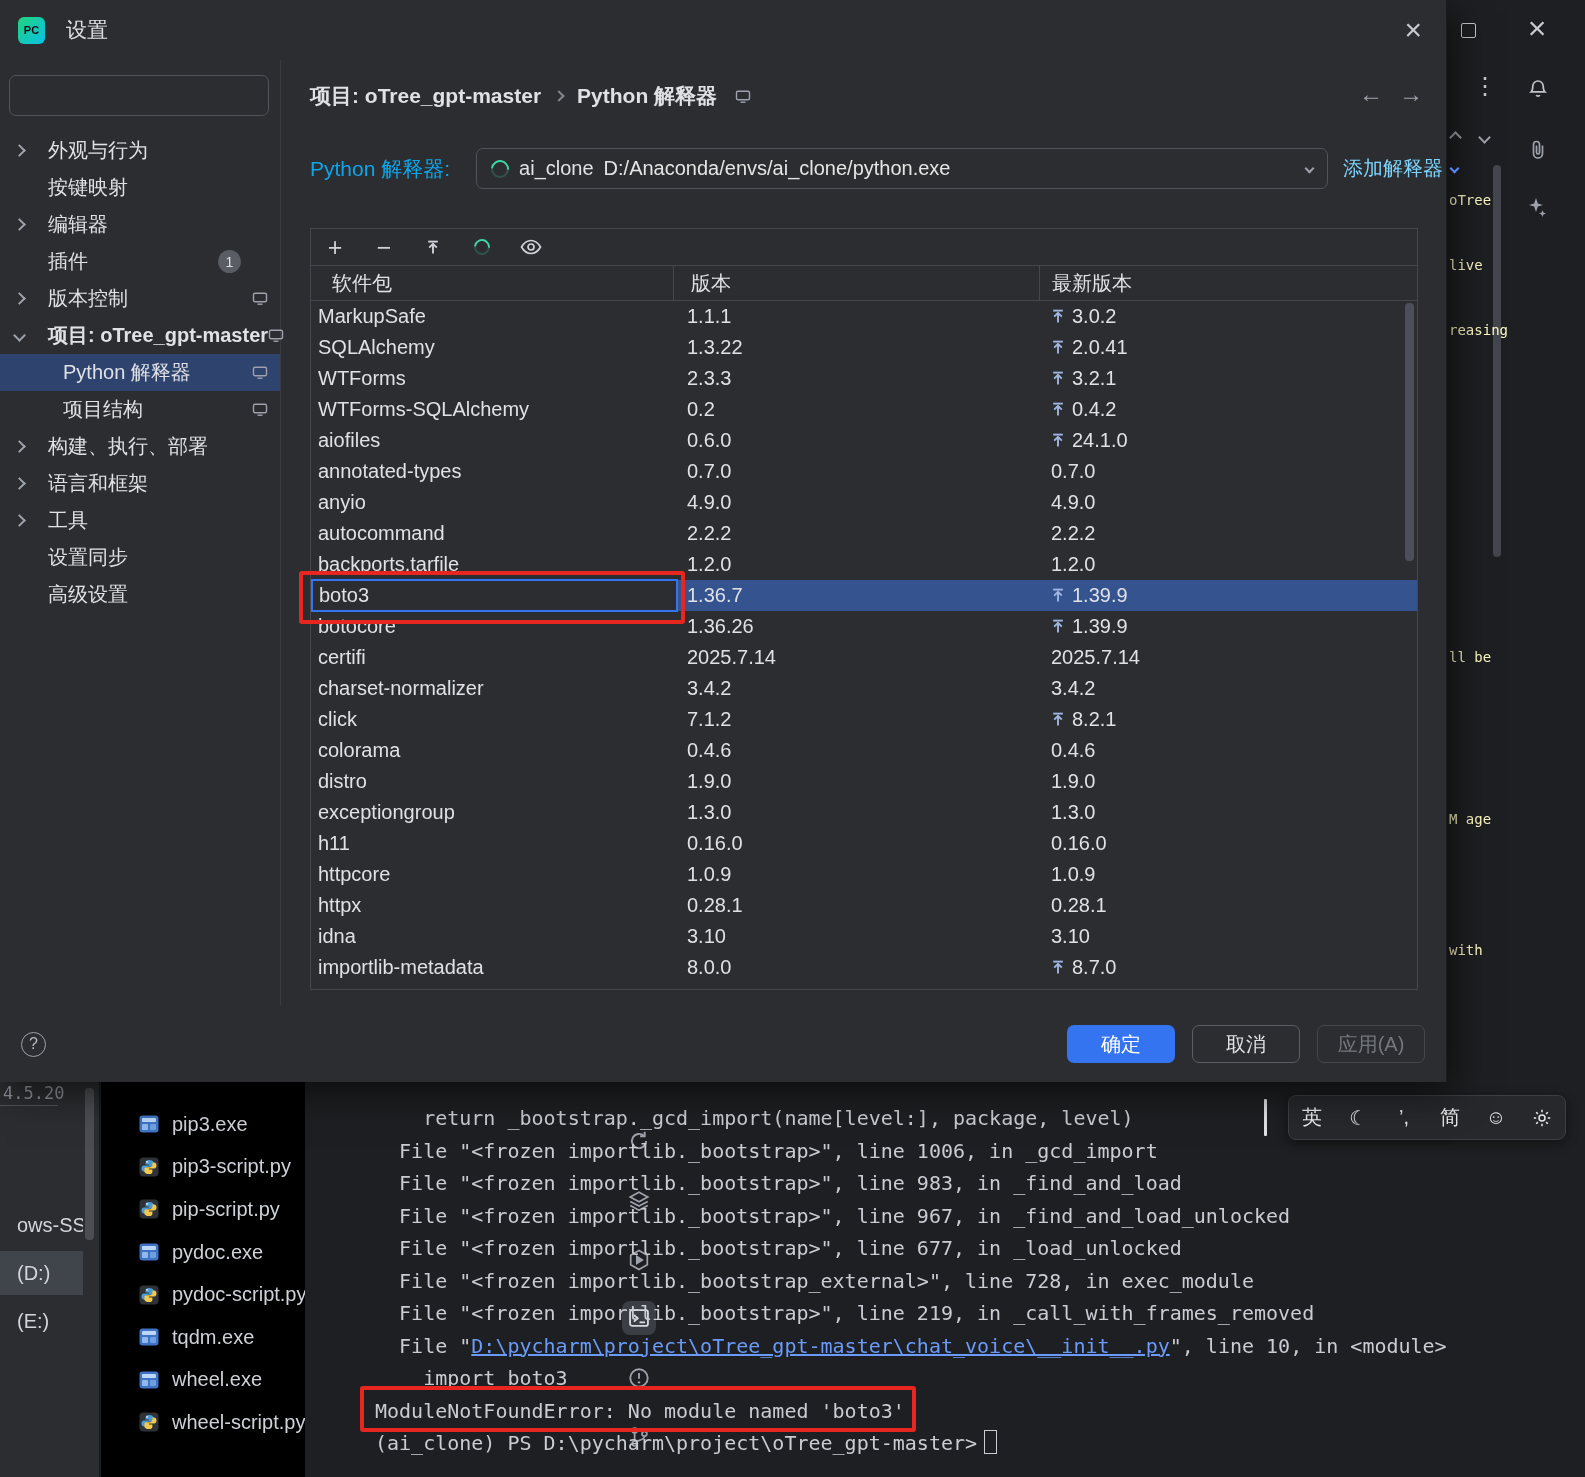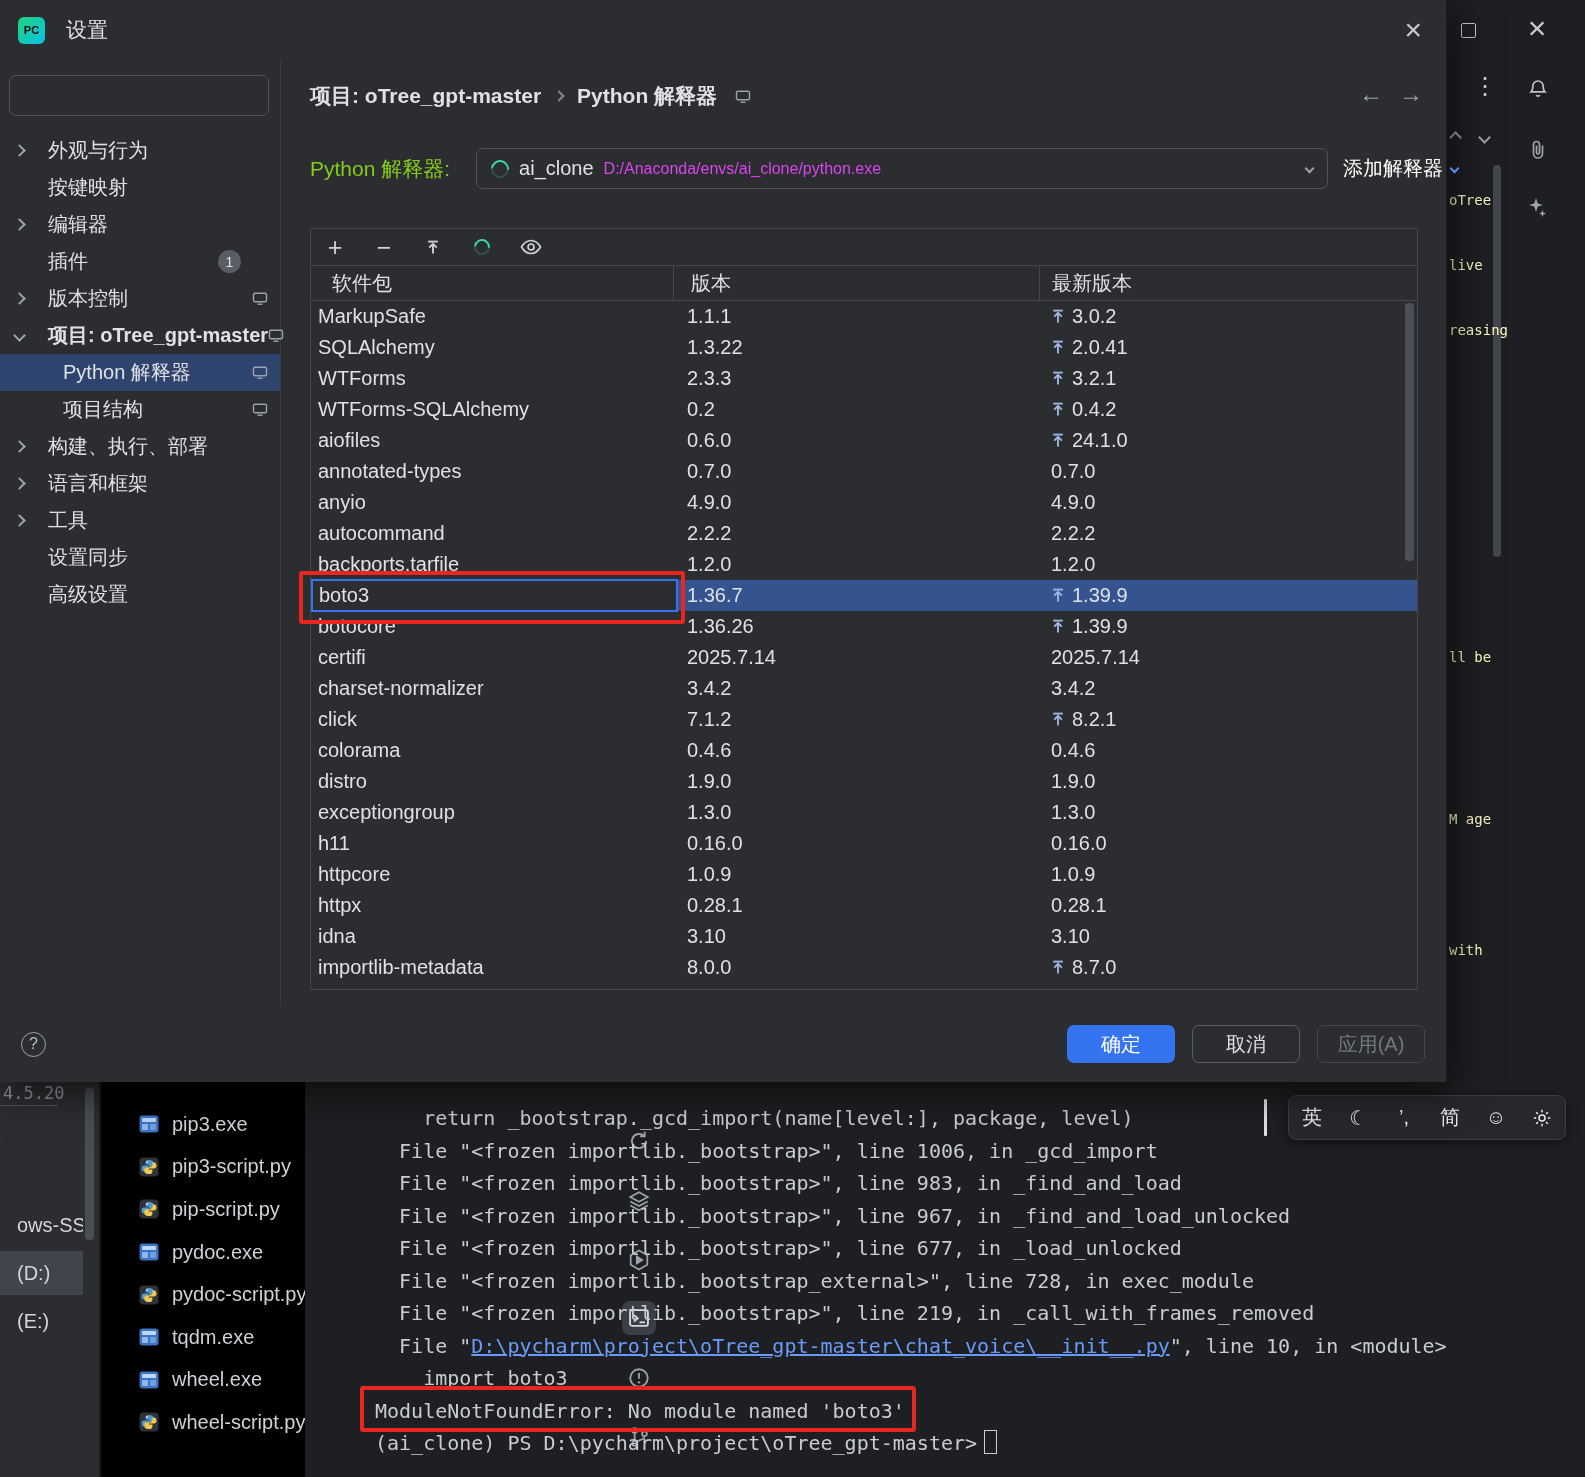--- a/index.html
+++ b/index.html
@@ -85,27 +85,27 @@
 .mini-icon{margin-left:auto;display:flex;flex:none}
 
 .dlg-content{flex:1;position:relative;min-width:0}
 .breadcrumb{position:absolute;left:29px;top:22px;display:flex;align-items:center;gap:12px;font-size:21px}
 .crumb{color:#dfe1e5;font-weight:bold;white-space:nowrap}
 .bc-sep{width:8px;height:8px;border-right:2px solid #81858d;border-bottom:2px solid #81858d;transform:rotate(-45deg);margin:0 2px}
 .bc-icon{display:flex;margin-left:6px}
 .nav-arrows{position:absolute;right:23px;top:20px;display:flex;gap:16px;font-size:24px;color:#9da2ac}
 .nav-arrows span{cursor:pointer}
 .interp-row{position:absolute;left:29px;top:88px;right:27px;height:41px;display:flex;align-items:center}
-.interp-label{font-size:21px;color:#84cc16;flex:none}
+.interp-label{font-size:21px;color:#0ea5e9;flex:none}
 .interp-select{margin-left:26px;width:852px;height:41px;border:1px solid #50535a;border-radius:7px;display:flex;align-items:center;
   padding:0 14px;gap:10px;cursor:pointer;flex:none}
 .interp-name{font-size:20px;color:#dfe1e5;white-space:nowrap}
-.interp-path{font-size:16px;color:#d946ef;flex:1;white-space:nowrap;overflow:hidden}
+.interp-path{font-size:20px;color:#e5e5e5;flex:1;white-space:nowrap;overflow:hidden}
 .sel-chev{margin-left:auto}
-.add-link{margin-left:15px;font-size:20px;color:#ffffff;display:flex;align-items:center;gap:8px;cursor:pointer;white-space:nowrap}
+.add-link{margin-left:15px;font-size:20px;color:#7dd3fc;display:flex;align-items:center;gap:8px;cursor:pointer;white-space:nowrap}
 .spinner{width:18px;height:18px;border-radius:50%;border:2.5px solid rgba(61,214,162,.22);
   border-top-color:#3dd6a2;border-right-color:#3dd6a2;transform:rotate(-40deg);flex:none}
 .spinner.sm{width:16px;height:16px;border-width:2.4px}
 
 .pkg-panel{position:absolute;left:29px;top:168px;width:1108px;height:762px;border:1px solid #45474d}
 .pkg-toolbar{height:37px;border-bottom:1px solid #45474d;display:flex;align-items:center;gap:27px;padding-left:13px}
 .ptb{display:flex;align-items:center;justify-content:center;width:22px;height:22px;color:#ced1d7;font-size:25px;cursor:pointer}
 .pkg-header{height:35px;border-bottom:1px solid #45474d;display:flex;align-items:stretch;font-size:20px;color:#dfe1e5}
 .ph{display:flex;align-items:center;cursor:pointer}
 .ph.name{width:362px;padding-left:21px}

